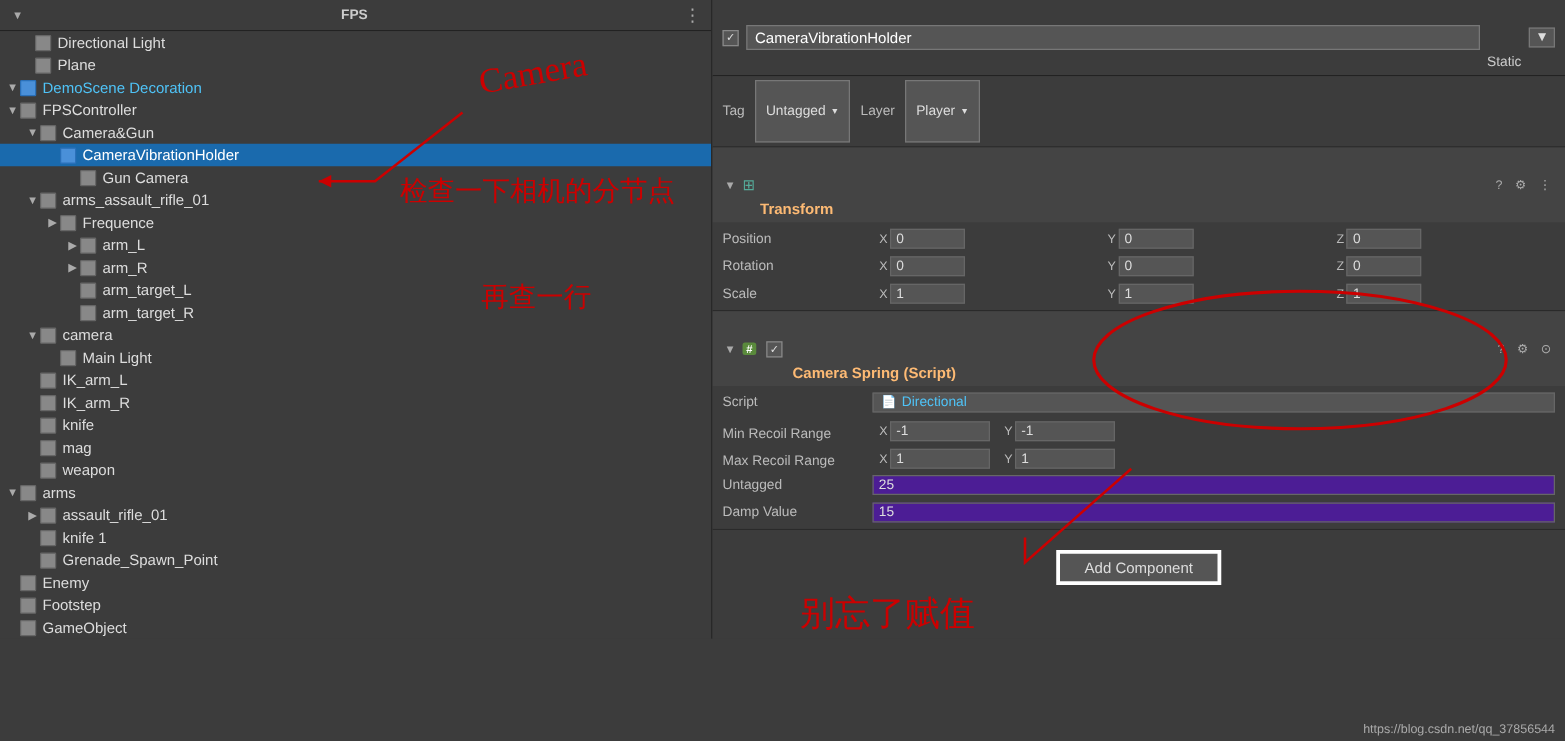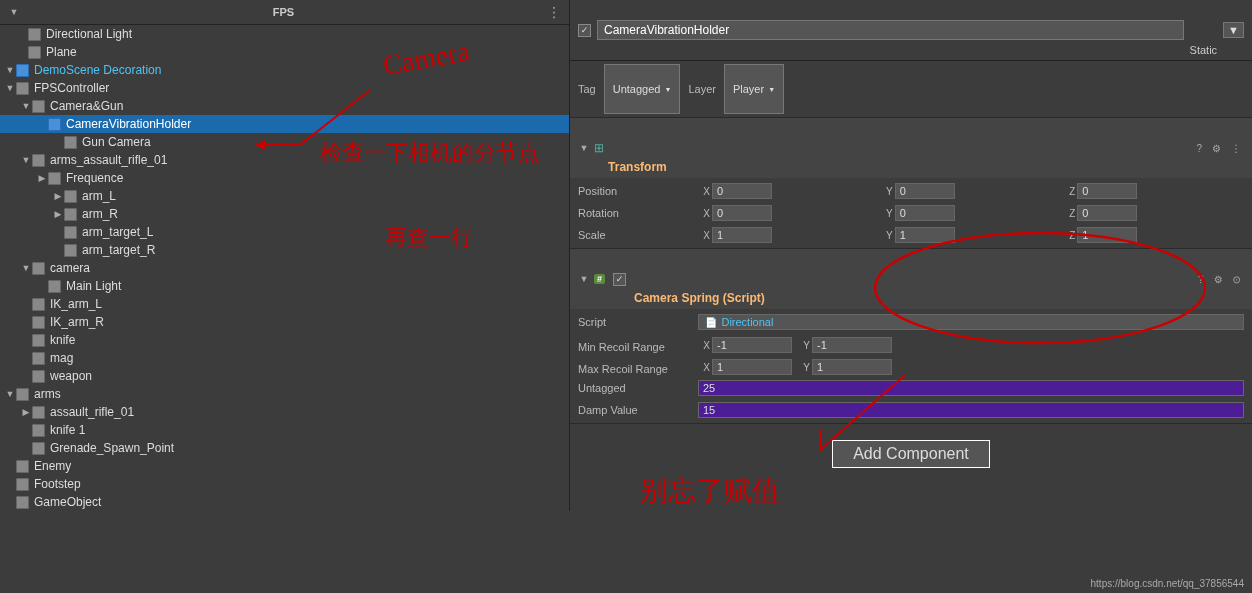--- a/index.html
+++ b/index.html
@@ -349,24 +349,24 @@
       color: #ddd;
       padding: 1px 4px;
       font-size: 11px;
       flex: 1;
     }
 
     .add-component-btn {
       margin: 8px auto;
       display: block;
       background: #555;
-      border: 1px solid #ffffff;
+      border: 3px solid #ffffff;
       color: #ddd;
       padding: 4px 20px;
-      font-size: 16px;
+      font-size: 12px;
       cursor: pointer;
       text-align: center;
     }
 
     
     .annotation-layer {
       position: absolute;
       top: 0;
       left: 0;
       width: 100%;

